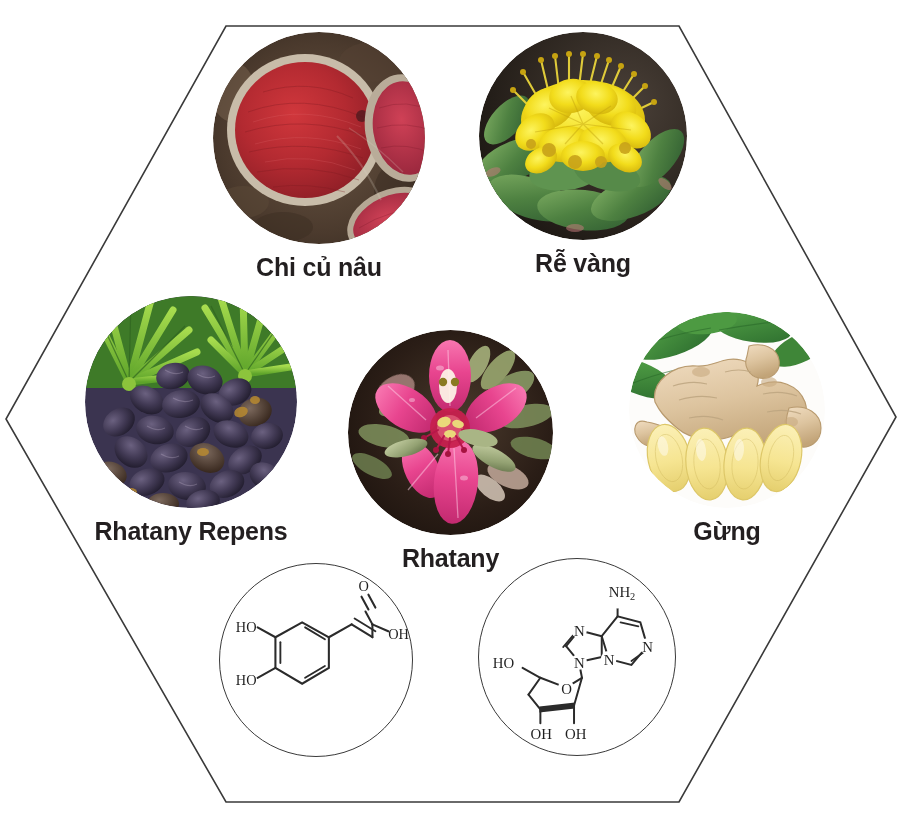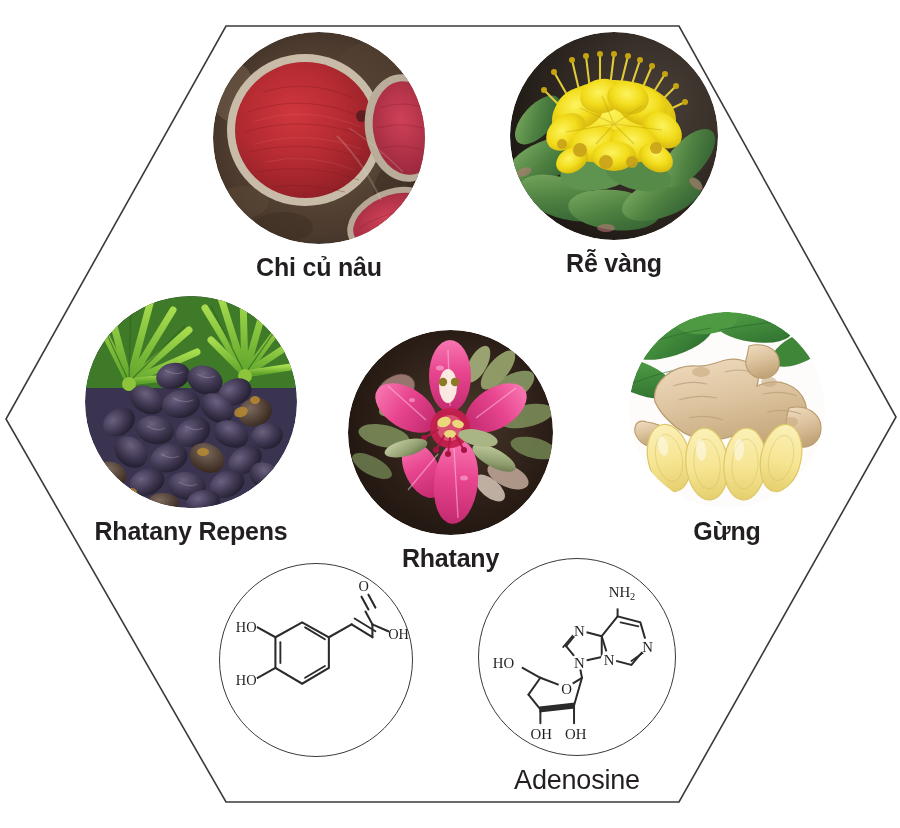--- a/index.html
+++ b/index.html
@@ -132,21 +132,21 @@
           <g opacity="0.22">
             <path d="M124 104 Q150 130 168 168" stroke="#ded6c7" stroke-width="2" fill="none"></path>
             <path d="M136 96 Q162 112 190 140" stroke="#ded6c7" stroke-width="1.4" fill="none"></path>
           </g>
         </g>
       </svg>
     </div>
     <div class="node-label">Chi củ nâu</div>
   </div>
 
-  <div class="node" style="left:510px; top:32px;">
+  <div class="node" style="left:479px; top:32px;">
     <div class="circle photo" style="width:208px;height:208px;">
       <svg class="art" viewBox="0 0 208 208" xmlns="http://www.w3.org/2000/svg">
         <defs>
           <clipPath id="clipB">
               <circle cx="104" cy="104" r="104"></circle>
             </clipPath>
           <radialGradient id="bgB" cx="70%" cy="35%" r="85%">
             <stop offset="0%" stop-color="#4a4038"></stop>
             <stop offset="60%" stop-color="#2c251f"></stop>
             <stop offset="100%" stop-color="#17130f"></stop>
@@ -558,21 +558,21 @@
         <g fill="#1f1f1f" font-family="'Liberation Serif', serif" font-size="14.5">
           <text x="16" y="69">HO</text>
           <text x="16" y="122">HO</text>
           <text x="140" y="27">O</text>
           <text x="170" y="76">OH</text>
         </g>
       </svg>
     </div>
   </div>
 
-  <div class="node" style="left:478px; top:558px;">
+  <div class="node" style="left:478px; top:558px;gap:16px;">
     <div class="circle mol" style="width:198px;height:198px;">
       <svg class="molsvg" viewBox="0 0 198 198" xmlns="http://www.w3.org/2000/svg">
         <g stroke="#2b2b2b" stroke-width="2" fill="none" stroke-linecap="round">
 
           <path d="M124 78 L140 58 L163 64 L170 88 L154 107 L131 101 Z"></path>
           <path d="M143 64 L161 68" stroke-width="1.8"></path>
           <path d="M168 93 L154 103" stroke-width="1.8"></path>
 
           <path d="M124 78 L101 72"></path>
           <path d="M101 72 L88 88"></path>
@@ -613,16 +613,15 @@
           <text x="96" y="110">N</text>
           <text x="165" y="94">N</text>
           <text x="126" y="107">N</text>
           <text x="83" y="136">O</text>
           <text x="14" y="110">HO</text>
           <text x="52" y="182">OH</text>
           <text x="87" y="182">OH</text>
         </g>
       </svg>
     </div>
-    <div class="node-label plain">Adenosine</div>
   </div>
 
 </div>
 
 </body></html>

